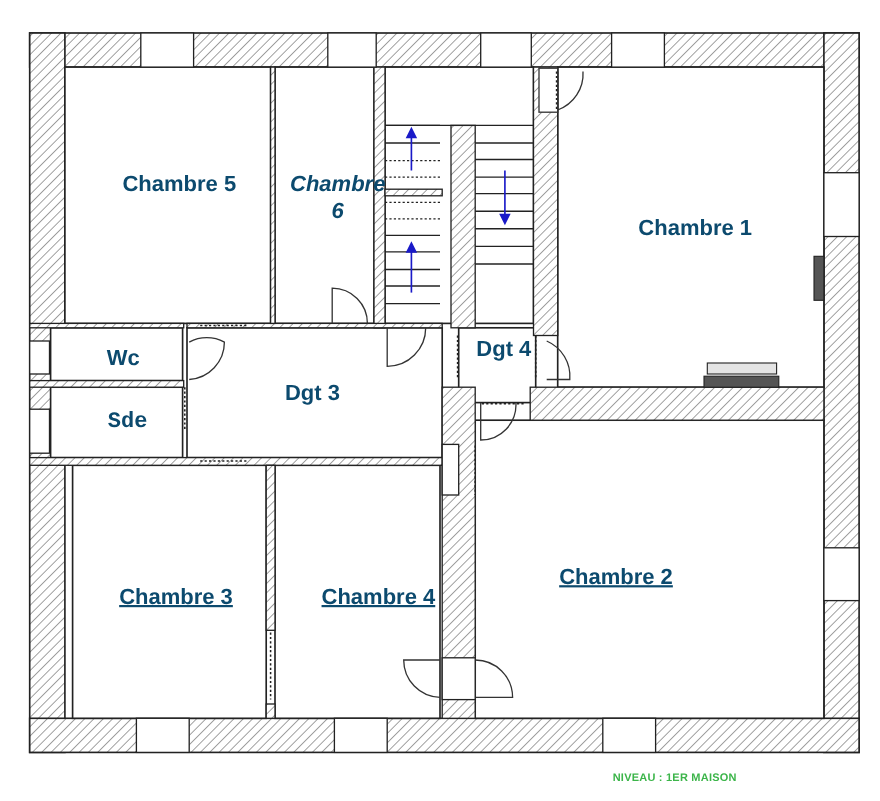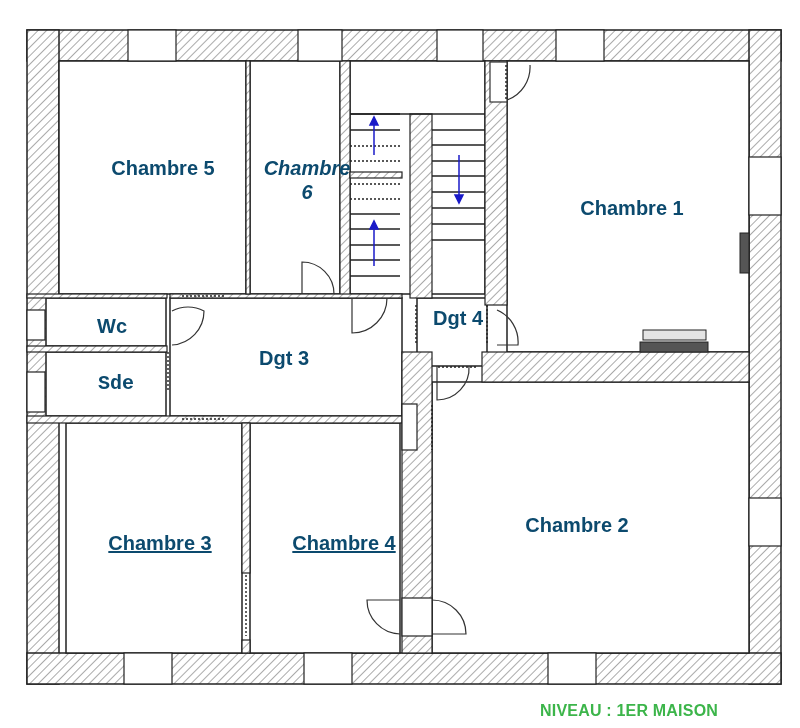--- a/index.html
+++ b/index.html
@@ -1,19 +1,19 @@
 <!DOCTYPE html>
 <html><head>
 <meta charset="utf-8">
 <style>
   html, body { margin:0; padding:0; background:#ffffff; }
   body { width:800px; height:728px; position:relative; overflow:hidden; font-family:"Liberation Sans", sans-serif; }
   #plan { position:absolute; left:0; top:0; width:800px; height:728px; }
   .room-label { position:absolute; color:#0c4a6e; font-weight:bold; font-size:20px; text-align:center; line-height:24px; white-space:nowrap; transform:translate(-50%,-50%); font-family:"Liberation Sans", sans-serif; }
-  .footer-label { position:absolute; left:540px; top:702px; color:#3cb54a; font-weight:bold; font-size:16px; letter-spacing:0.2px; font-family:"Liberation Sans", sans-serif; }
+  .footer-label { position:absolute; left:557px; top:702px; color:#3cb54a; font-weight:bold; font-size:10px; letter-spacing:0.2px; font-family:"Liberation Sans", sans-serif; }
 </style>
 </head>
 <body>
 
 <svg id="plan" width="800" height="728" viewBox="0 0 800 728" xmlns="http://www.w3.org/2000/svg">
   <defs>
     <pattern id="hatch" patternUnits="userSpaceOnUse" width="6" height="6" patternTransform="rotate(45)">
       <rect width="6" height="6" fill="#ffffff"></rect>
       <line x1="0" y1="0" x2="0" y2="6" stroke="#555" stroke-width="1"></line>
     </pattern>
@@ -141,15 +141,15 @@
 <div class="room-label" style="left:163px;top:168px;">Chambre 5</div>
 <div class="room-label" style="left:307px;top:180px;white-space:pre;font-style:italic;">Chambre
 6</div>
 <div class="room-label" style="left:632px;top:208px;">Chambre 1</div>
 <div class="room-label" style="left:112px;top:326px;">Wc</div>
 <div class="room-label" style="left:116px;top:384px;font-family:Liberation Mono, monospace;">Sde</div>
 <div class="room-label" style="left:284px;top:358px;">Dgt 3</div>
 <div class="room-label" style="left:458px;top:318px;">Dgt 4</div>
 <div class="room-label" style="left:160px;top:543px;text-decoration:underline;">Chambre 3</div>
 <div class="room-label" style="left:344px;top:543px;text-decoration:underline;">Chambre 4</div>
-<div class="room-label" style="left:577px;top:525px;">Chambre 2</div>
+<div class="room-label" style="left:560px;top:525px;text-decoration:underline;">Chambre 2</div>
 
 <div class="footer-label">NIVEAU : 1ER MAISON</div>
 
 </body></html>

